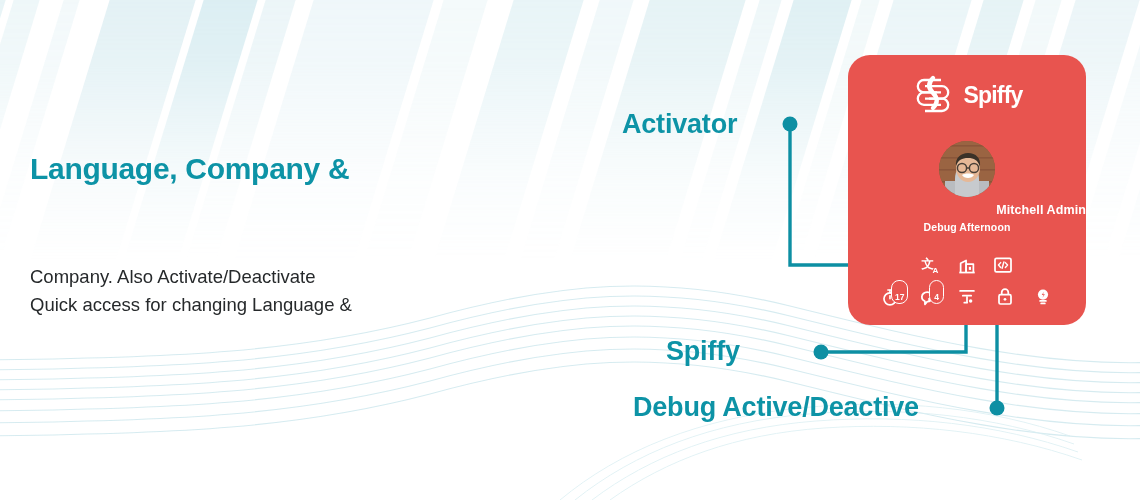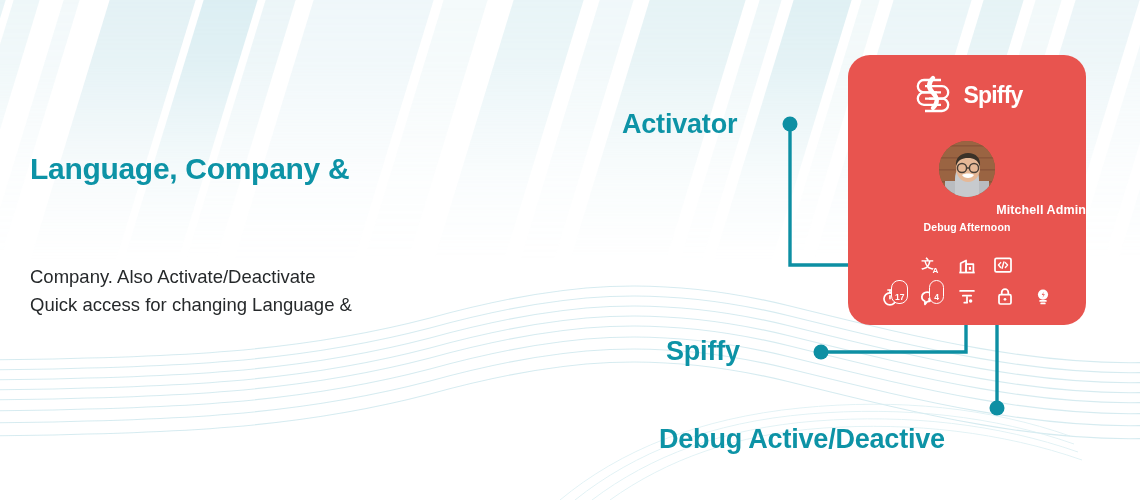--- a/index.html
+++ b/index.html
@@ -76,21 +76,21 @@
   .callout {
     position: absolute;
     font-size: 27px;
     font-weight: 700;
     letter-spacing: -0.2px;
     color: #0d93a6;
     white-space: nowrap;
   }
   #callout-language { left: 622px; top: 109px; }
   #callout-company  { left: 666px; top: 336px; }
-  #callout-debug    { left: 659px; top: 392px; margin-top: 32px; }
+  #callout-debug    { left: 633px; top: 392px; }
 
   .connectors { position: absolute; inset: 0; pointer-events: none; }
 
   
   .card {
     position: absolute;
     left: 848px;
     top: 55px;
     width: 238px;
     height: 270px;

